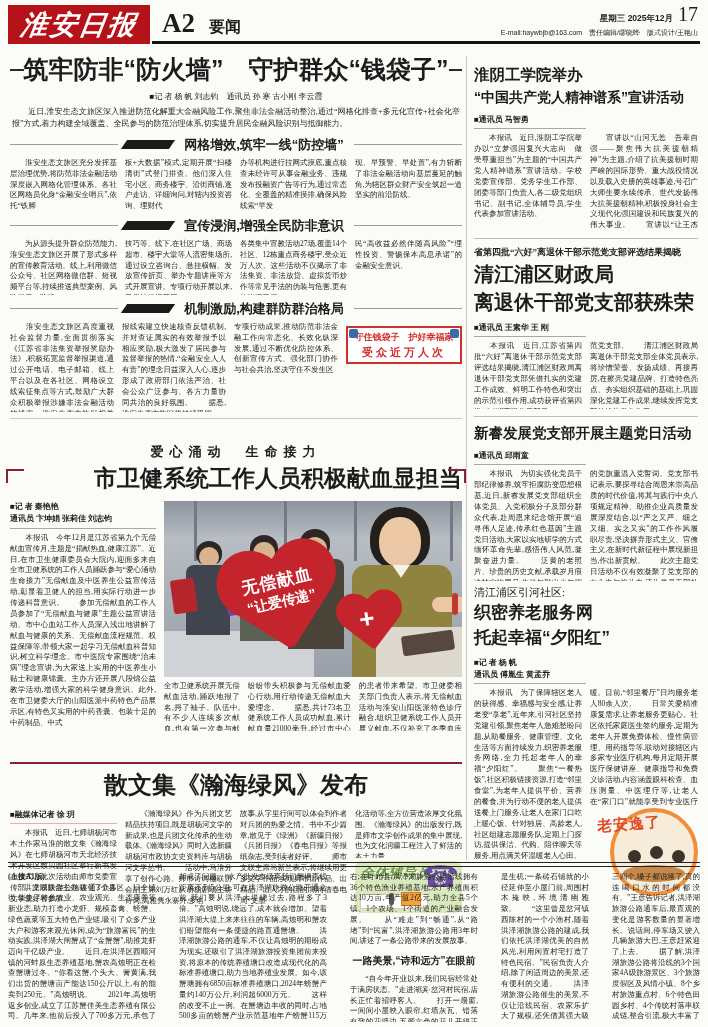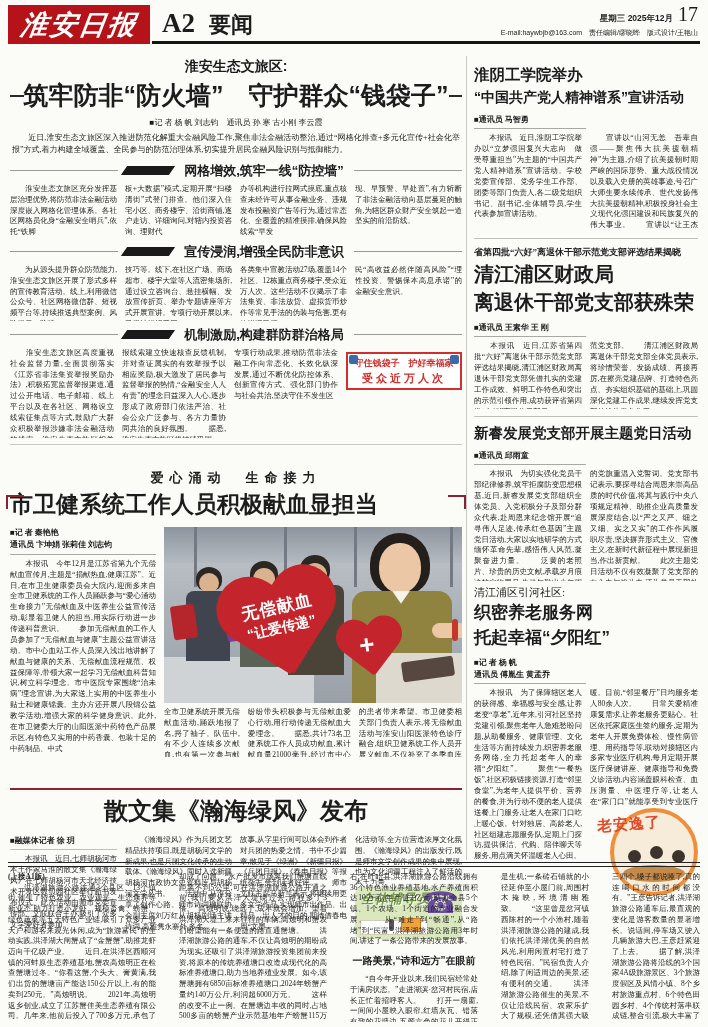--- a/index.html
+++ b/index.html
@@ -6,21 +6,21 @@
   #page{position:relative;width:708px;height:1027px;margin:0 auto;background:#fbfbf8;overflow:hidden;
         font-family:"Liberation Serif", serif;color:#1c1c1c;}
   .sansf{font-family:"Liberation Sans", sans-serif;}
 
   
   .logo{position:absolute;left:8px;top:5px;width:142px;height:39px;background:#b5121a;
         display:flex;align-items:center;justify-content:center;}
   .logo span{color:#fff;font-style:italic;font-weight:bold;font-size:27px;transform:skewX(-8deg);letter-spacing:2px;}
   .section-head{position:absolute;left:162px;top:8px;font-weight:bold;white-space:nowrap;}
   .section-head .a2{font-size:27px;font-family:"Liberation Serif",serif;}
-  .section-head .yw{font-size:22px;margin-left:10px;font-family:"Liberation Sans",sans-serif;}
+  .section-head .yw{font-size:16px;margin-left:10px;font-family:"Liberation Sans",sans-serif;}
   .head-right{position:absolute;right:10px;top:3px;text-align:right;}
   .head-right .hr1{font-size:8.5px;font-weight:bold;}
   .head-right .hr1 .dayno{font-size:20px;font-weight:normal;font-family:"Liberation Serif",serif;margin-left:5px;}
   .head-right .hr2{font-size:7px;color:#222;margin-top:2px;}
   .head-rule{position:absolute;left:152px;right:8px;top:41px;height:3px;background:#141414;}
 
   
   .vdivider{position:absolute;left:466px;top:56px;width:1px;height:804px;background:#c9c9c4;}
   .left-main{position:absolute;left:10px;top:50px;width:452px;}
   .right-col{position:absolute;left:474px;top:52px;width:224px;}
@@ -51,21 +51,21 @@
   .banner .b1{color:#d0302c;font-weight:900;font-size:9px;white-space:nowrap;font-family:"Liberation Sans",sans-serif;}
   .banner .b2{color:#d0302c;font-weight:900;font-size:11px;letter-spacing:3px;margin-top:1px;font-family:"Liberation Sans",sans-serif;}
   .banner .bdecor{position:absolute;width:9px;height:9px;background:#3a6aa8;border-radius:2px;}
   .banner .bd-l{left:1px;top:1px;} .banner .bd-r{right:1px;top:1px;}
   .rule-thin{height:1px;background:#c9c9c4;margin:6px 0 5px;}
   .rule-maroon{height:2px;background:#8a2233;margin:7px 0 5px;}
 
   
   .a2-wrap{position:relative;}
   .a2-kicker{text-align:center;font-size:13px;font-weight:bold;letter-spacing:6px;margin-top:24px;}
-  .a2-headline{text-align:left;font-size:23px;font-weight:900;margin:2px 0 7px;font-family:"Liberation Sans",sans-serif;}
+  .a2-headline{text-align:right;font-size:23px;font-weight:900;margin:2px 0 7px;font-family:"Liberation Sans",sans-serif;}
   .cm{position:absolute;width:16px;height:12px;}
   .cm-tl{left:-4px;top:26px;border-left:2px solid #8a2233;border-top:2px solid #8a2233;}
   .cm-tr{right:-4px;top:26px;border-right:2px solid #8a2233;border-top:2px solid #8a2233;}
   .a2-body{display:flex;gap:8px;}
   .a2-left{width:146px;flex:0 0 146px;}
   .a2-byline{font-size:8px;font-weight:bold;border-bottom:1px solid #a9a9a4;padding-bottom:3px;margin-bottom:4px;line-height:1.5;}
   .a2-left .txt{height:222px;}
   .a2-right{flex:1;}
   .photo-cols{display:flex;gap:8px;margin-top:4px;}
   .photo-cols .col{height:50px;}
@@ -166,21 +166,20 @@
       <span>E-mail:haywbjb@163.com</span>　<span>责任编辑/缪晓晔　版式设计/王艳山</span>
     </div>
   </div>
   <div class="head-rule"></div>
 
   <div class="vdivider"></div>
 
   <div class="left-main">
 
     <div>
-      <div class="a1-kicker sansf">淮安生态文旅区:</div>
       <div class="a1-headrow">
         <div class="hdash"></div>
         <h1 class="a1-headline">筑牢防非“防火墙”　守护群众“钱袋子”</h1>
         <div class="hdash"></div>
       </div>
       <div class="a1-byline">■记 者 杨 帆 刘志钧　通讯员 孙 寒 古小刚 李云霞</div>
       <div class="a1-lead">　　近日,淮安生态文旅区深入推进防范化解重大金融风险工作,聚焦非法金融活动整治,通过“网格化排查+多元化宣传+社会化举报”方式,着力构建全域覆盖、全民参与的防范治理体系,切实提升居民金融风险识别与抵御能力。</div>
 
       <div class="sub-head">
         <div class="ln"></div>

